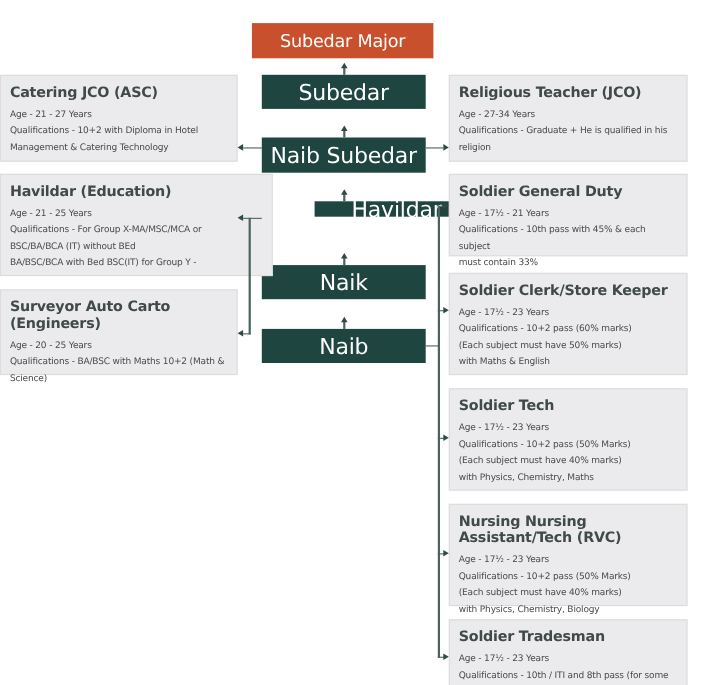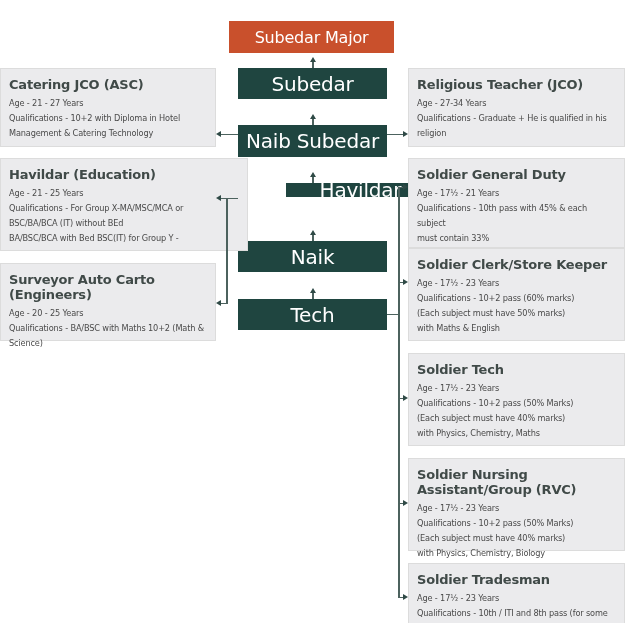--- a/index.html
+++ b/index.html
@@ -28,21 +28,21 @@
 <div class="rank dark" style="left:238px;top:125px;width:149px;height:32px;">
     <span>Naib Subedar</span>
   </div>
 <div class="rank dark" style="left:238px;top:183px;width:149px;height:14px;margin-left:48px;">
     <span>Havildar</span>
   </div>
 <div class="rank dark" style="left:238px;top:241px;width:149px;height:31px;">
     <span>Naik</span>
   </div>
 <div class="rank dark" style="left:238px;top:299px;width:149px;height:31px;">
-    <span>Tech</span>
+    <span>Naib</span>
   </div>
 
 <div class="ln" style="left:312px;top:60px;width:2px;height:8px;"></div>
 <div class="arr up" style="left:310px;top:57px;"></div>
 <div class="ln" style="left:312px;top:117px;width:2px;height:8px;"></div>
 <div class="arr up" style="left:310px;top:114px;"></div>
 <div class="ln" style="left:312px;top:175px;width:2px;height:8px;"></div>
 <div class="arr up" style="left:310px;top:172px;"></div>
 <div class="ln" style="left:312px;top:233px;width:2px;height:8px;"></div>
 <div class="arr up" style="left:310px;top:230px;"></div>
@@ -76,42 +76,42 @@
 <div class="ln" style="left:226px;top:198px;width:2px;height:106px;"></div>
 <div class="ln" style="left:221px;top:303px;width:7px;height:1px;"></div>
 <div class="arr left" style="left:216px;top:300px;"></div>
 
 <div class="card" style="left:408px;top:68px;width:217px;height:79px;">
   <div class="title">Religious Teacher (JCO)</div>
   <div class="line">Age - 27-34 Years</div>
   <div class="line">Qualifications - Graduate + He is qualified in his</div>
   <div class="line">religion</div>
 </div>
-<div class="card" style="left:408px;top:158px;width:217px;height:90px;">
+<div class="card" style="left:408px;top:158px;width:217px;height:75px;">
   <div class="title">Soldier General Duty</div>
   <div class="line">Age - 17½ - 21 Years</div>
   <div class="line">Qualifications - 10th pass with 45% &amp; each subject</div>
   <div class="line">must contain 33%</div>
 </div>
 <div class="card" style="left:408px;top:248px;width:217px;height:93px;">
   <div class="title">Soldier Clerk/Store Keeper</div>
   <div class="line">Age - 17½ - 23 Years</div>
   <div class="line">Qualifications - 10+2 pass (60% marks)</div>
   <div class="line">(Each subject must have 50% marks)</div>
   <div class="line">with Maths &amp; English</div>
 </div>
 <div class="card" style="left:408px;top:353px;width:217px;height:93px;">
   <div class="title">Soldier Tech</div>
   <div class="line">Age - 17½ - 23 Years</div>
   <div class="line">Qualifications - 10+2 pass (50% Marks)</div>
   <div class="line">(Each subject must have 40% marks)</div>
   <div class="line">with Physics, Chemistry, Maths</div>
 </div>
 <div class="card" style="left:408px;top:458px;width:217px;height:93px;">
-  <div class="title">Soldier Nursing Assistant/Group (RVC)</div>
+  <div class="title">Nursing Nursing Assistant/Tech (RVC)</div>
   <div class="line">Age - 17½ - 23 Years</div>
   <div class="line">Qualifications - 10+2 pass (50% Marks)</div>
   <div class="line">(Each subject must have 40% marks)</div>
   <div class="line">with Physics, Chemistry, Biology</div>
 </div>
 <div class="card" style="left:408px;top:563px;width:217px;height:80px;">
   <div class="title">Soldier Tradesman</div>
   <div class="line">Age - 17½ - 23 Years</div>
   <div class="line">Qualifications - 10th / ITI and 8th pass (for some</div>
   <div class="line">trades)</div>

